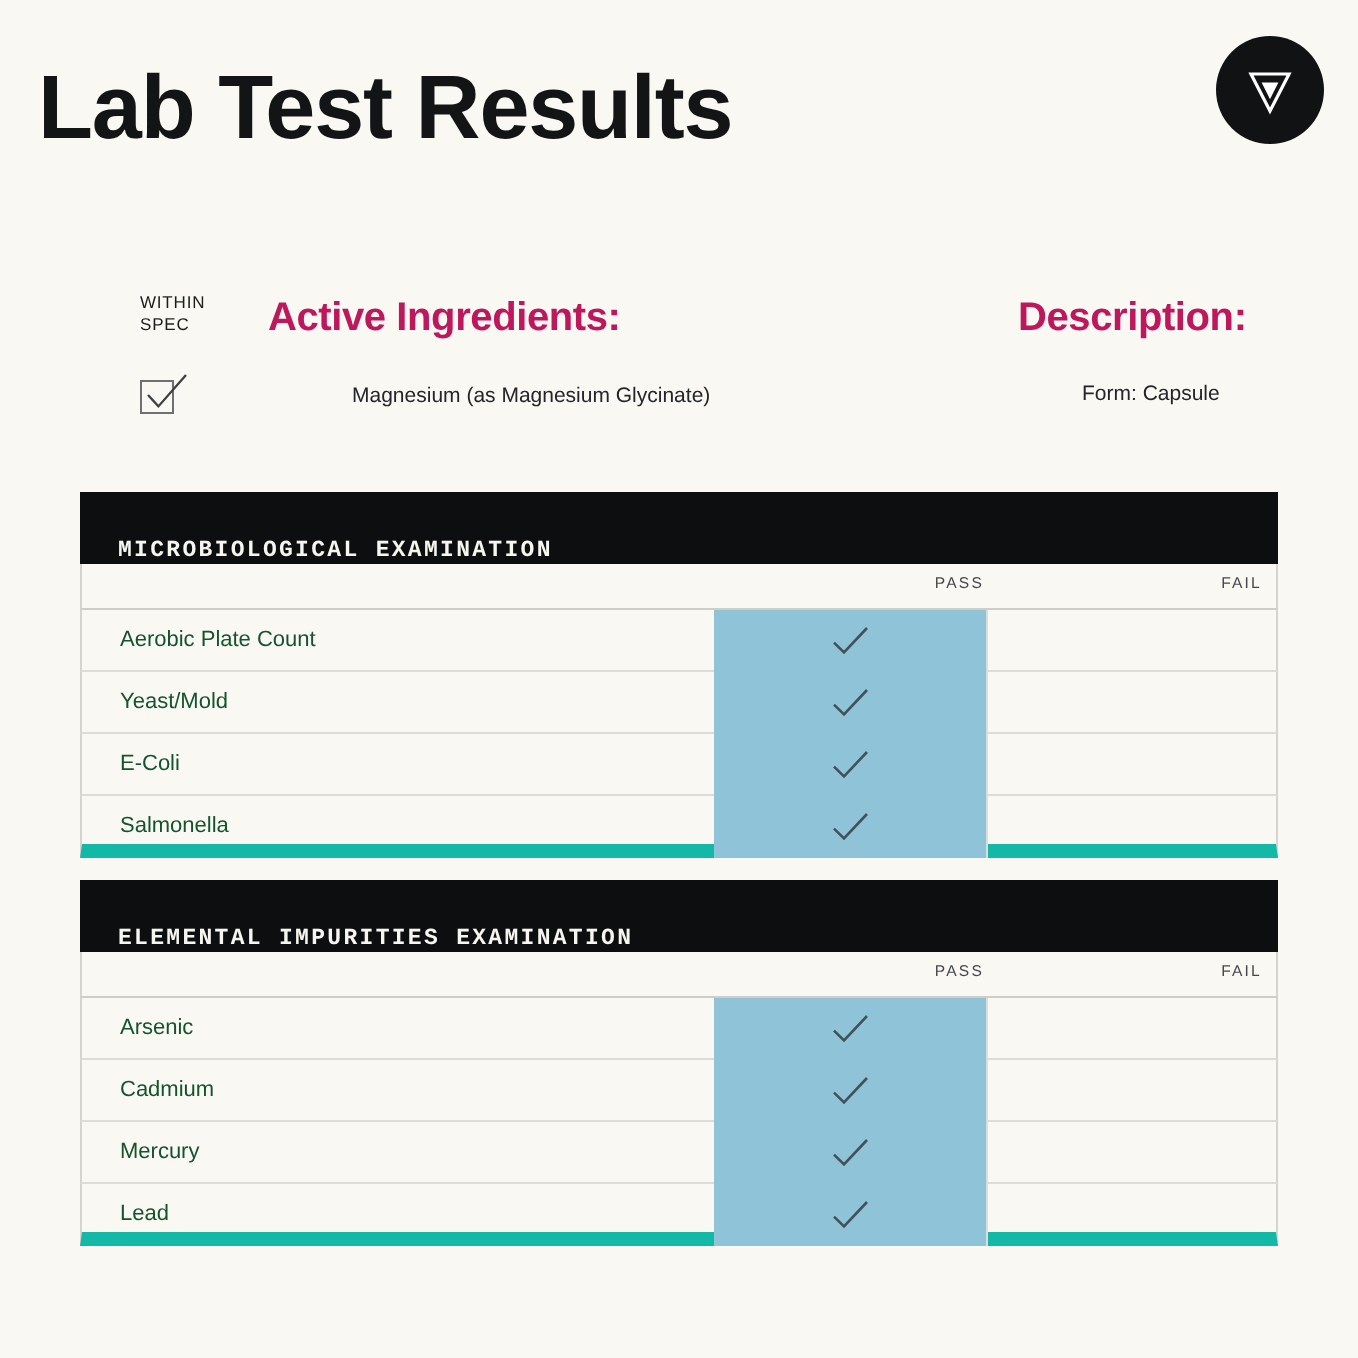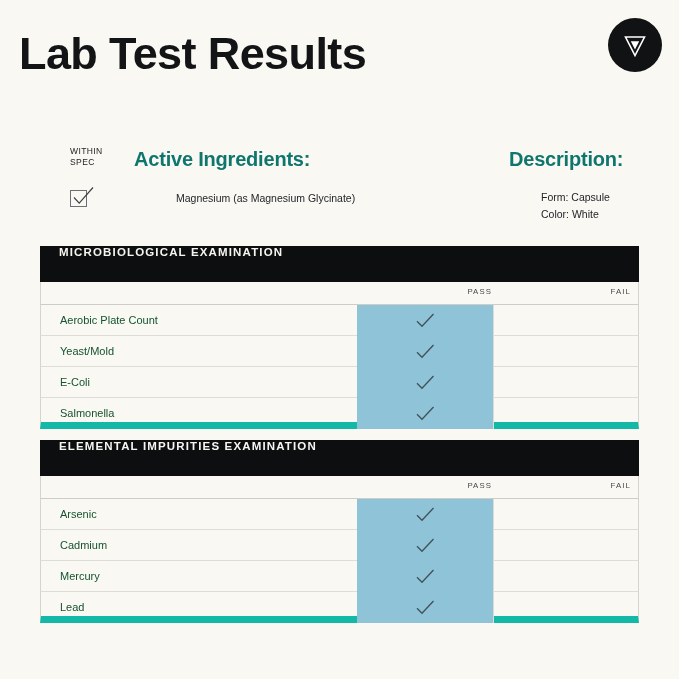--- a/index.html
+++ b/index.html
@@ -89,21 +89,21 @@
   .ingredients-block {
     position: absolute;
     left: 110px;
     top: 8px;
   }
   .col-heading {
     font-size: 20px;
     line-height: 26px;
     font-weight: bold;
     letter-spacing: -0.2px;
-    color: #0f766e;
+    color: #be185d;
     white-space: nowrap;
   }
   .ingredient-row {
     margin-top: 19px;
     font-size: 10.5px;
     line-height: 15px;
     color: #22252a;
     white-space: nowrap;
     padding-left: 42px;
   }
@@ -128,23 +128,24 @@
     left: 40px;
     width: 599px;
   }
   #table-micro    { top: 246px; }
   #table-elemental{ top: 440px; }
 
   .section-band {
     height: 36px;
     background: #0c0e10;
     display: flex;
-    align-items: flex-start;
+    align-items: flex-end;
     padding-left: 19px;
     box-sizing: border-box;
+    font-family: Liberation Mono, monospace;
   }
   .section-band-label {
     color: #f7f5f0;
     font-size: 11.5px;
     font-weight: bold;
     letter-spacing: 1.15px;
     text-transform: uppercase;
     white-space: nowrap;
   }
 
@@ -243,21 +244,20 @@
   </div>
 
   <div class="ingredients-block">
     <div class="col-heading">Active Ingredients:</div>
     <div class="ingredient-row">Magnesium (as Magnesium Glycinate)</div>
   </div>
 
   <div class="description-block">
     <div class="col-heading">Description:</div>
     <div class="desc-line first">Form: Capsule</div>
-    <div class="desc-line">Color: White</div>
   </div>
 
 </div>
 
 <div class="lab-table" id="table-micro">
   <div class="section-band">
     <span class="section-band-label">Microbiological Examination</span>
   </div>
   <div class="col-head-row">
     <span class="col-head pass">PASS</span>

